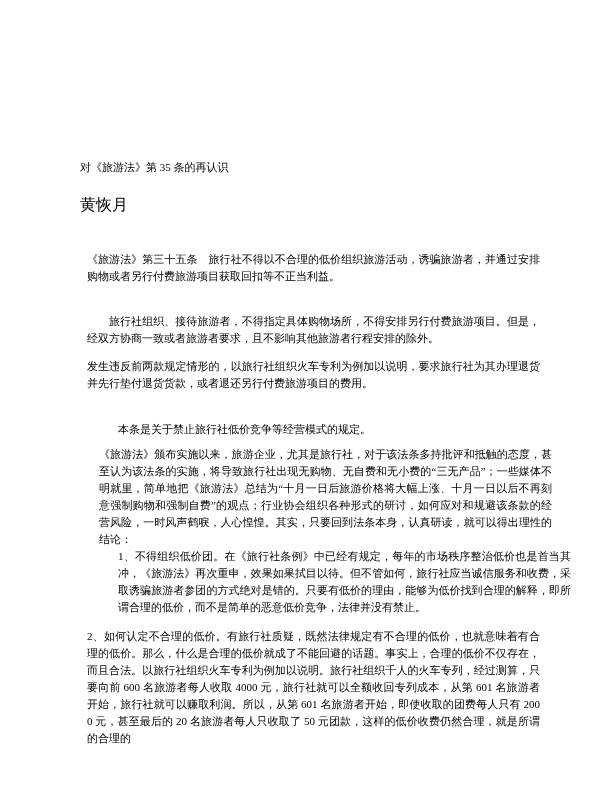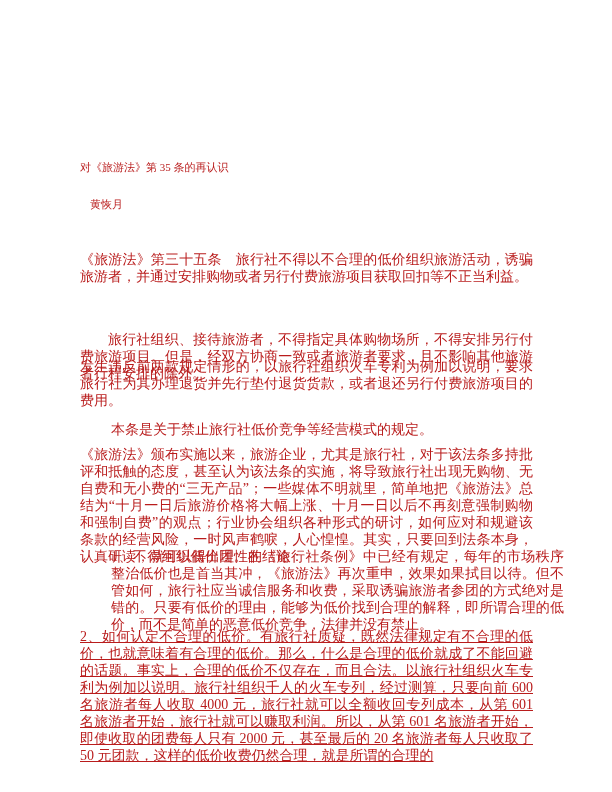--- a/index.html
+++ b/index.html
@@ -7,60 +7,60 @@
     padding: 0;
     background: #ffffff;
   }
   .page {
     position: relative;
     width: 612px;
     height: 792px;
     background: #ffffff;
     overflow: hidden;
     font-family: "Liberation Serif", "DejaVu Serif", serif;
-    color: #b91c1c;
+    color: #000000;
   }
   .doc-title {
     position: absolute;
     left: 80px;
     top: 159px;
     width: 453px;
     margin: 0;
     font-size: 11px;
     font-weight: normal;
     line-height: 17px;
   }
   .doc-author {
     position: absolute;
-    left: 90px;
+    left: 80px;
     top: 196px;
     width: 453px;
-    font-size: 11px;
+    font-size: 16px;
     line-height: 17px;
   }
   .para {
     position: absolute;
-    left: 80px;
+    left: 87px;
     width: 453px;
     margin: 0;
-    font-size: 14px;
+    font-size: 11px;
     line-height: 17px;
     text-align: justify;
     text-justify: inter-ideograph;
     word-break: break-all;
     overflow-wrap: anywhere;
   }
-  .indent2 { text-indent: 2em; margin-top: 18px; }
+  .indent2 { text-indent: 2em; }
   .p1 { top: 251px; }
   .p2 { top: 313px; }
   .p3 { top: 358px; }
   .p4 { top: 421px; margin-left: 31px; }
-  .p5 { top: 446px; }
+  .p5 { top: 446px; margin-left: 12px; }
   .p6 { top: 548px; margin-left: 31px; }
-  .p7 { top: 628px; text-decoration: underline; }
+  .p7 { top: 628px; }
 </style>
 </head>
 <body>
 
 <div class="page">
 
   <h1 class="doc-title">对《旅游法》第 35 条的再认识</h1>
 
   <div class="doc-author">黄恢月</div>
 

